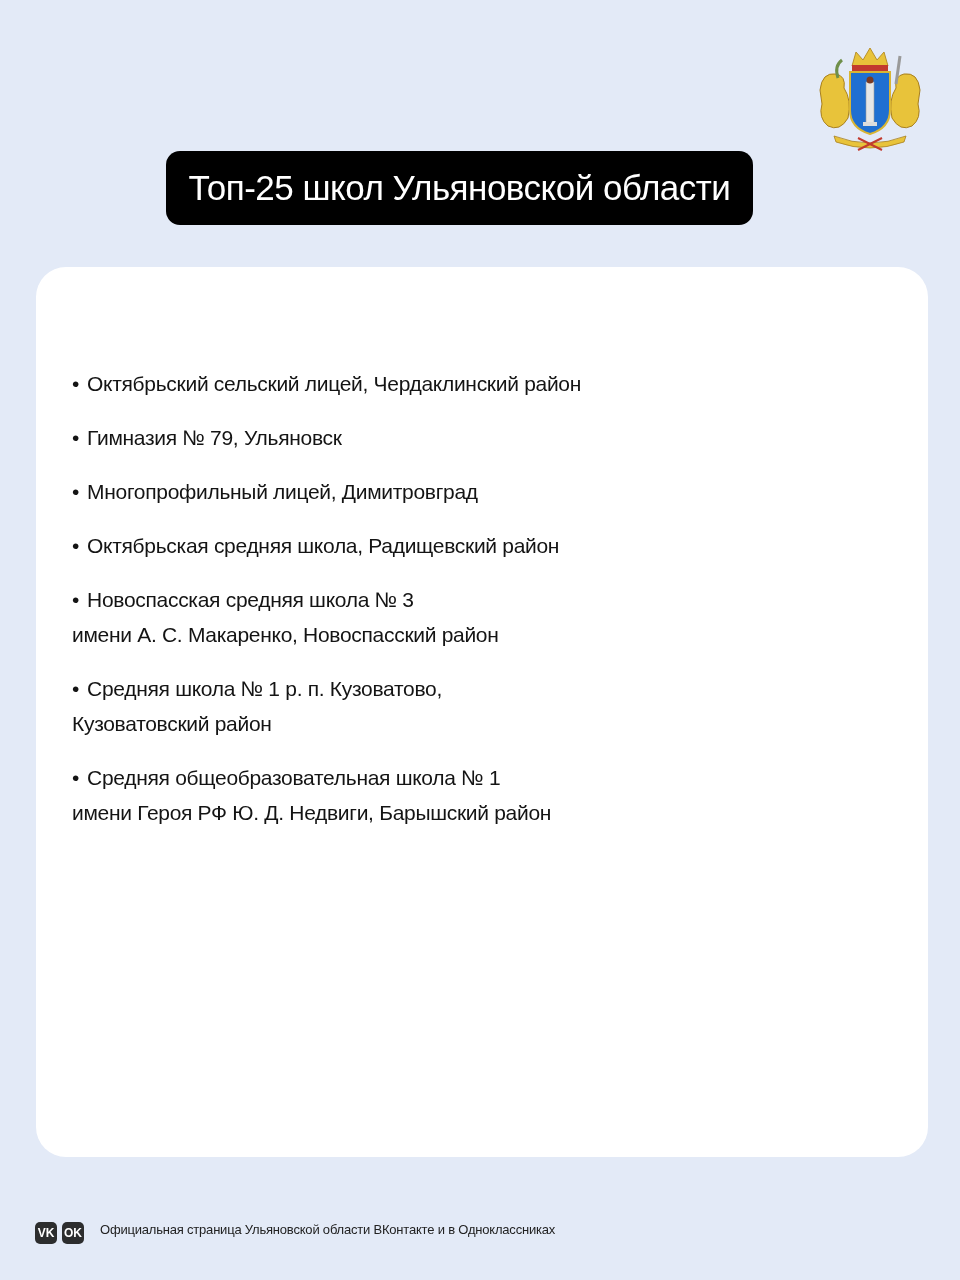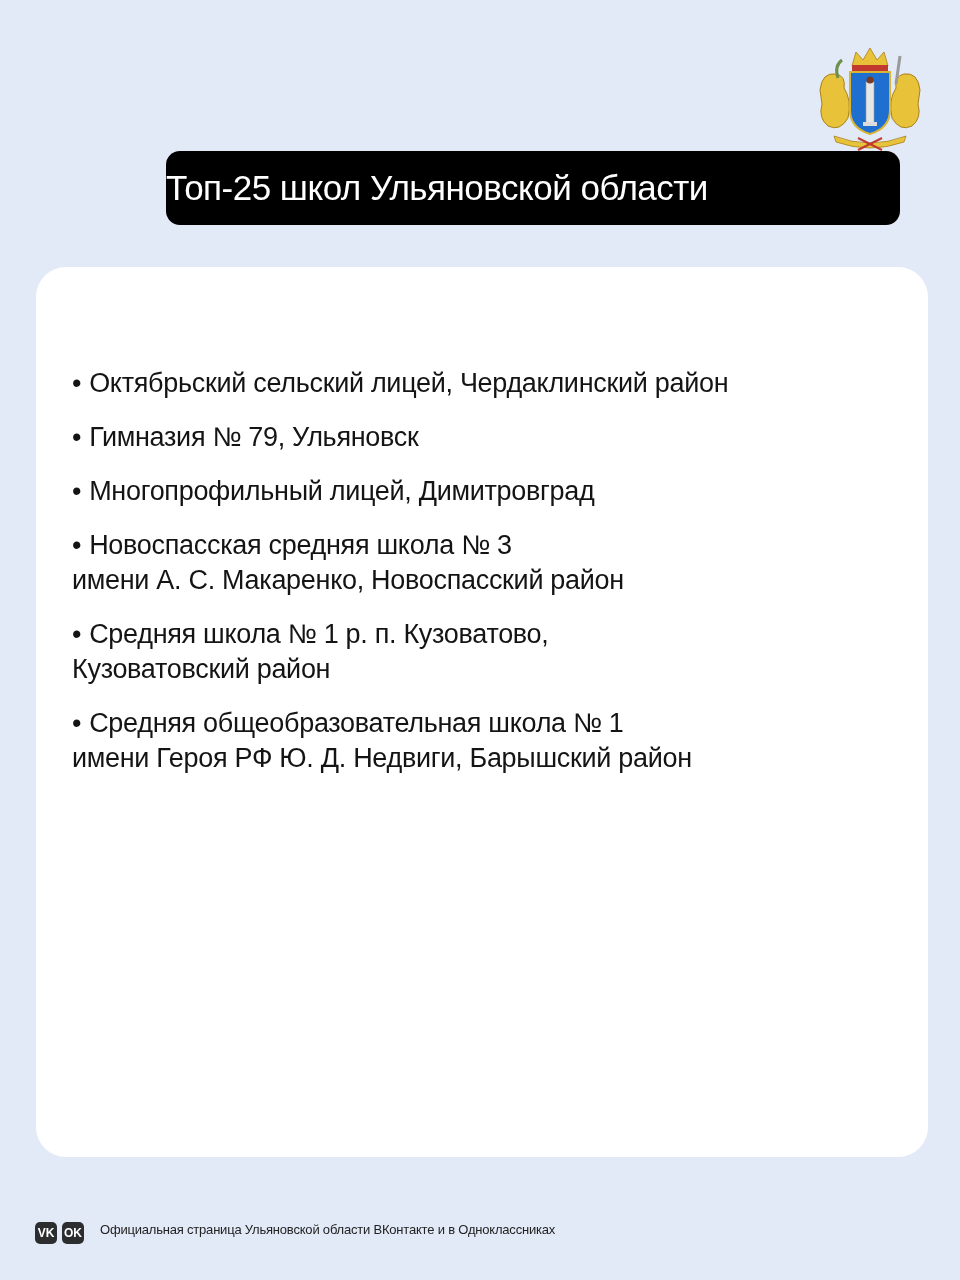--- a/index.html
+++ b/index.html
@@ -8,38 +8,38 @@
     background: #e3eaf7;
     position: relative;
     overflow: hidden;
     font-family: "Liberation Sans", "DejaVu Sans", sans-serif;
     color: #121212;
   }
   .emblem {
     position: absolute; left: 812px; top: 40px; width: 116px; height: 112px;
   }
   .title-pill {
-    position: absolute; left: 166px; top: 151px; width: 734px; height: 74px;
+    position: absolute; left: 166px; top: 151px; width: 587px; height: 74px;
     background: #000; border-radius: 14px;
-    display: flex; align-items: center; justify-content: flex-start;
+    display: flex; align-items: center; justify-content: center;
   }
   .title-pill span {
     color: #fff; font-size: 35px; letter-spacing: -0.5px;
     font-family: "Liberation Sans", sans-serif;
   }
   .card {
     position: absolute; left: 36px; top: 267px; width: 892px; height: 890px;
     background: #ffffff; border-radius: 30px;
   }
   .list {
     position: absolute; left: 72px; top: 366px; width: 820px;
     margin: 0; padding: 0; list-style: none;
   }
   .list li {
-    font-size: 27px; line-height: 35px; margin-bottom: 19px;
+    font-size: 21px; line-height: 35px; margin-bottom: 19px;
     letter-spacing: -0.3px; color: #141414;
   }
   .list li .bullet { margin-right: 8px; }
   .footer {
     position: absolute; left: 35px; top: 1222px; height: 24px;
     display: flex; align-items: flex-start;
   }
   .social-icon {
     width: 22px; height: 22px; border-radius: 5px; background: #2c2d2e;
     color: #fff; display: inline-flex; align-items: center; justify-content: center;
@@ -77,20 +77,21 @@
 <div class="title-pill">
   <span>Топ-25 школ Ульяновской области</span>
 </div>
 
 <div class="card"></div>
 
 <ul class="list">
   <li><span class="bullet">•</span><span>Октябрьский сельский лицей, Чердаклинский район</span></li>
   <li><span class="bullet">•</span><span>Гимназия № 79, Ульяновск</span></li>
   <li><span class="bullet">•</span><span>Многопрофильный лицей, Димитровград</span></li>
+  <li><span class="bullet">•</span><span>Октябрьская средняя школа, Радищевский район</span></li>
   <li><span class="bullet">•</span><span>Новоспасская средняя школа № 3</span><br><span>имени А. С. Макаренко, Новоспасский район</span></li>
   <li><span class="bullet">•</span><span>Средняя школа № 1 р. п. Кузоватово,</span><br><span>Кузоватовский район</span></li>
   <li><span class="bullet">•</span><span>Средняя общеобразовательная школа № 1</span><br><span>имени Героя РФ Ю. Д. Недвиги, Барышский район</span></li>
 </ul>
 
 <div class="footer">
   <span class="social-icon">VK</span>
   <span class="social-icon">OK</span>
   <span class="footer-text">Официальная страница Ульяновской области ВКонтакте и в Одноклассниках</span>
 </div>

